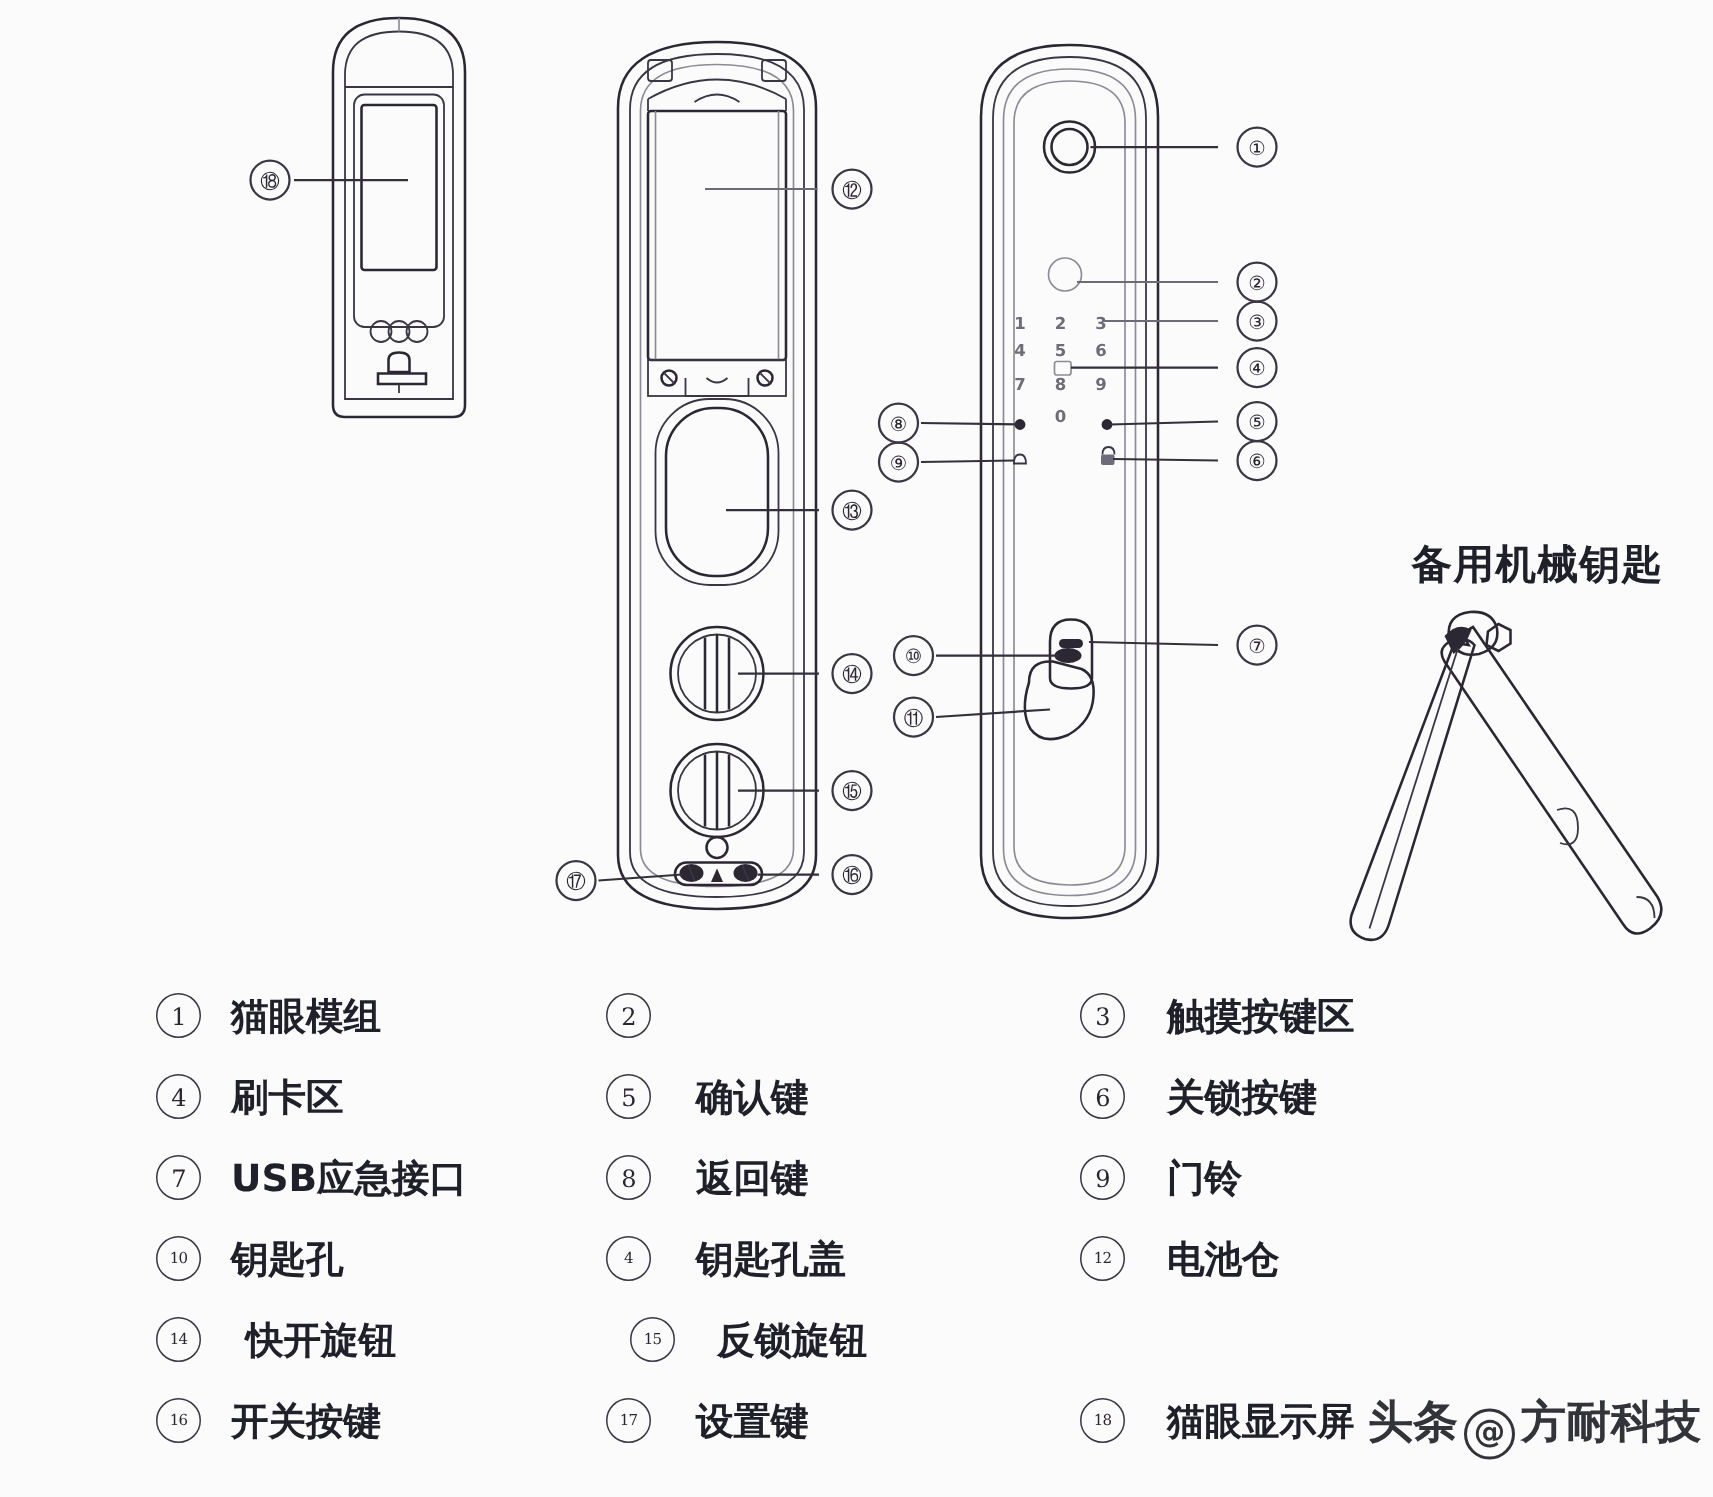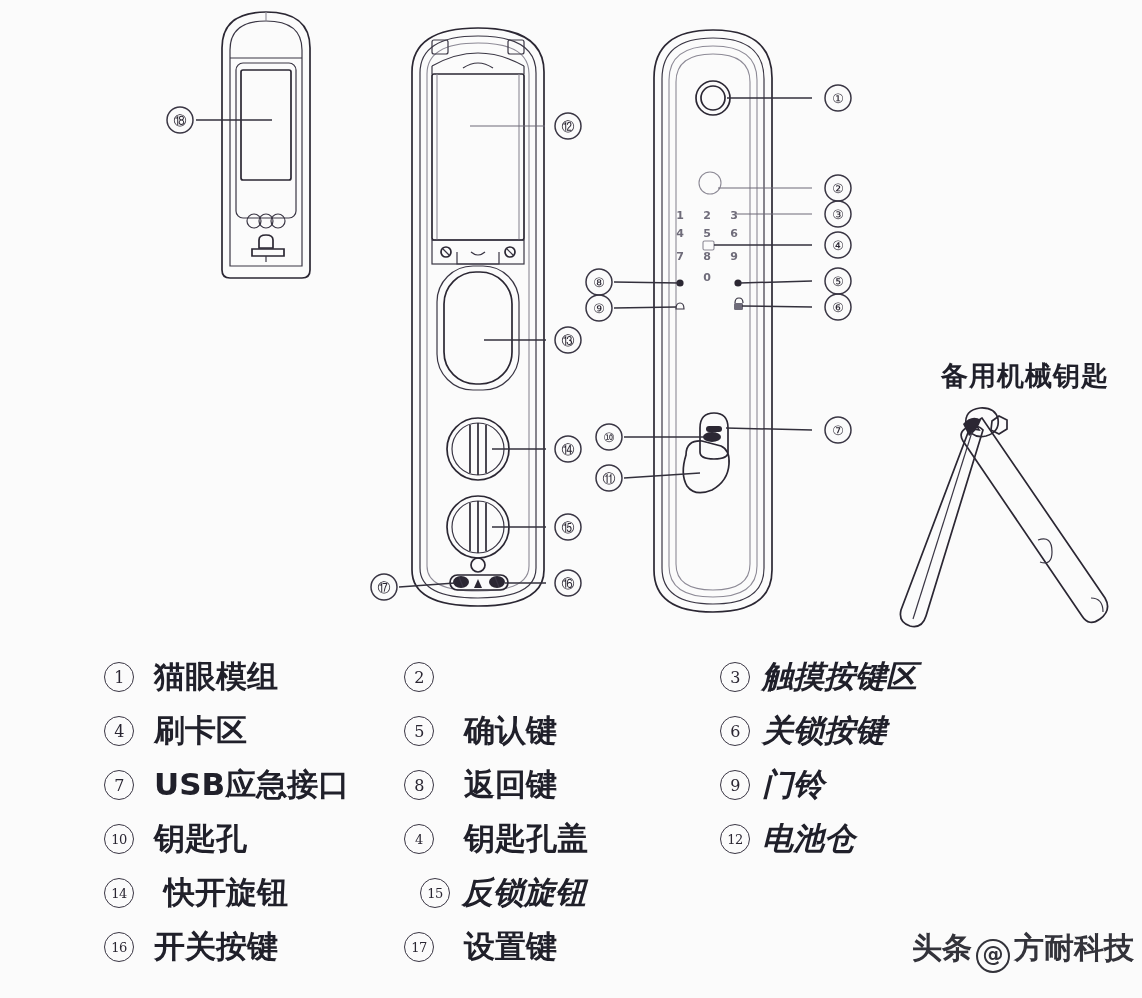--- a/index.html
+++ b/index.html
@@ -43,31 +43,31 @@
     border:1.6px solid #3a3644;
     border-radius:50%;
     display:flex;align-items:center;justify-content:center;
     font-size:16px;
     color:#2a2632;
     font-family:"DejaVu Serif","Liberation Serif",serif;
     flex:0 0 auto;
     box-sizing:border-box;
     letter-spacing:-0.5px;
   }
-  .num-circle.two{font-size:13px;}
+  .num-circle.two{font-size:10px;}
   .legend-label{
     margin-left:20px;
-    font-size:31px;
+    font-size:25px;
     font-weight:700;
     color:#20202a;
     white-space:nowrap;
     font-family:"DejaVu Sans","Liberation Sans",sans-serif;
   }
   .legend-item.c2 .legend-label{margin-left:30px;}
-  .legend-item.c3 .legend-label{margin-left:12px;font-style:italic;}
+  .legend-item.c3 .legend-label{margin-left:28px;}
 
   
   .watermark{
     position:absolute;
     left:912px;top:928px;
     font-size:30px;
     font-weight:700;
     color:#2b2b33;
     white-space:nowrap;
     font-family:"DejaVu Sans","Liberation Sans",sans-serif;
@@ -382,20 +382,24 @@
 
     <div class="legend-row">
       <div class="legend-item c1">
         <span class="num-circle two">16</span>
         <span class="legend-label">开关按键</span>
       </div>
       <div class="legend-item c2">
         <span class="num-circle two">17</span>
         <span class="legend-label">设置键</span>
       </div>
+      <div class="legend-item c3">
+        <span class="num-circle two">18</span>
+        <span class="legend-label">猫眼显示屏</span>
+      </div>
     </div>
 
   </div>
 
   <div class="watermark">
     <span>头条</span><span class="wm-at">@</span><span>方耐科技</span>
   </div>
 
 </div>
 

